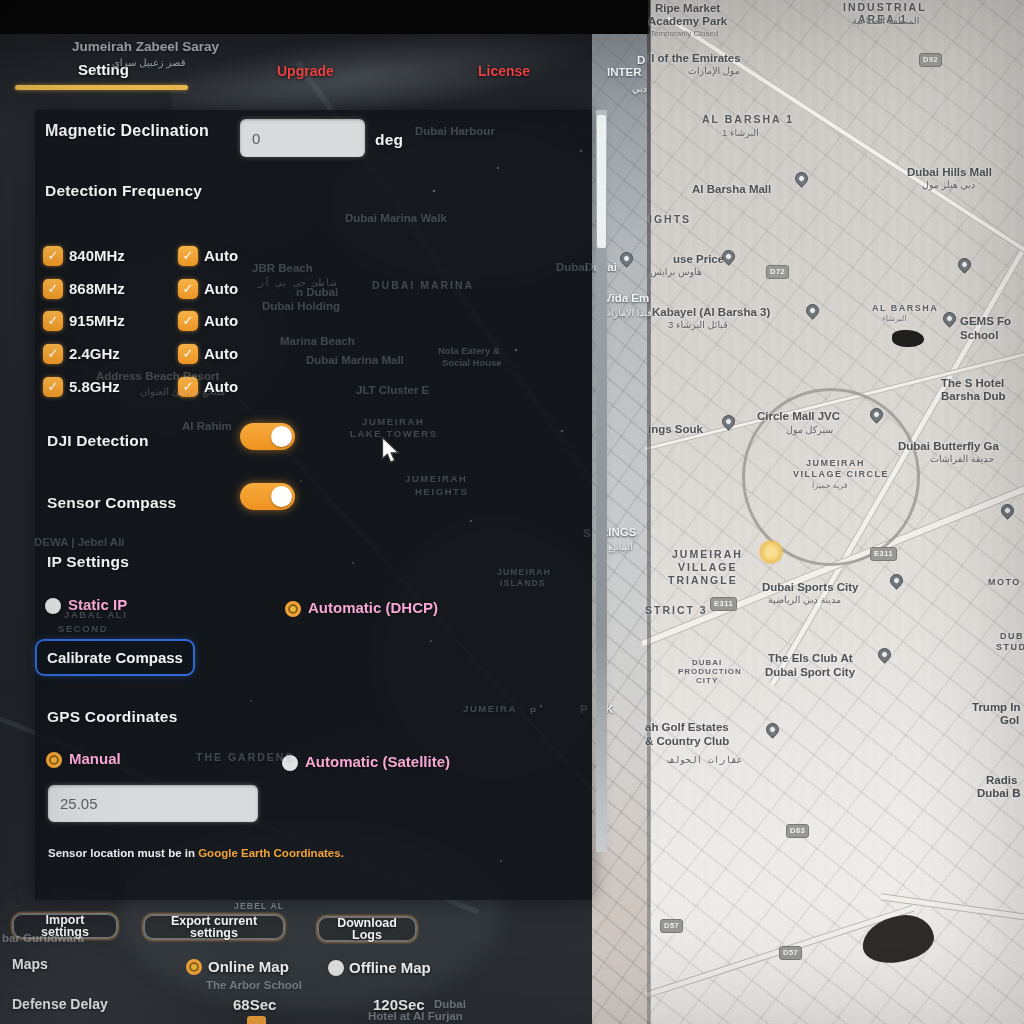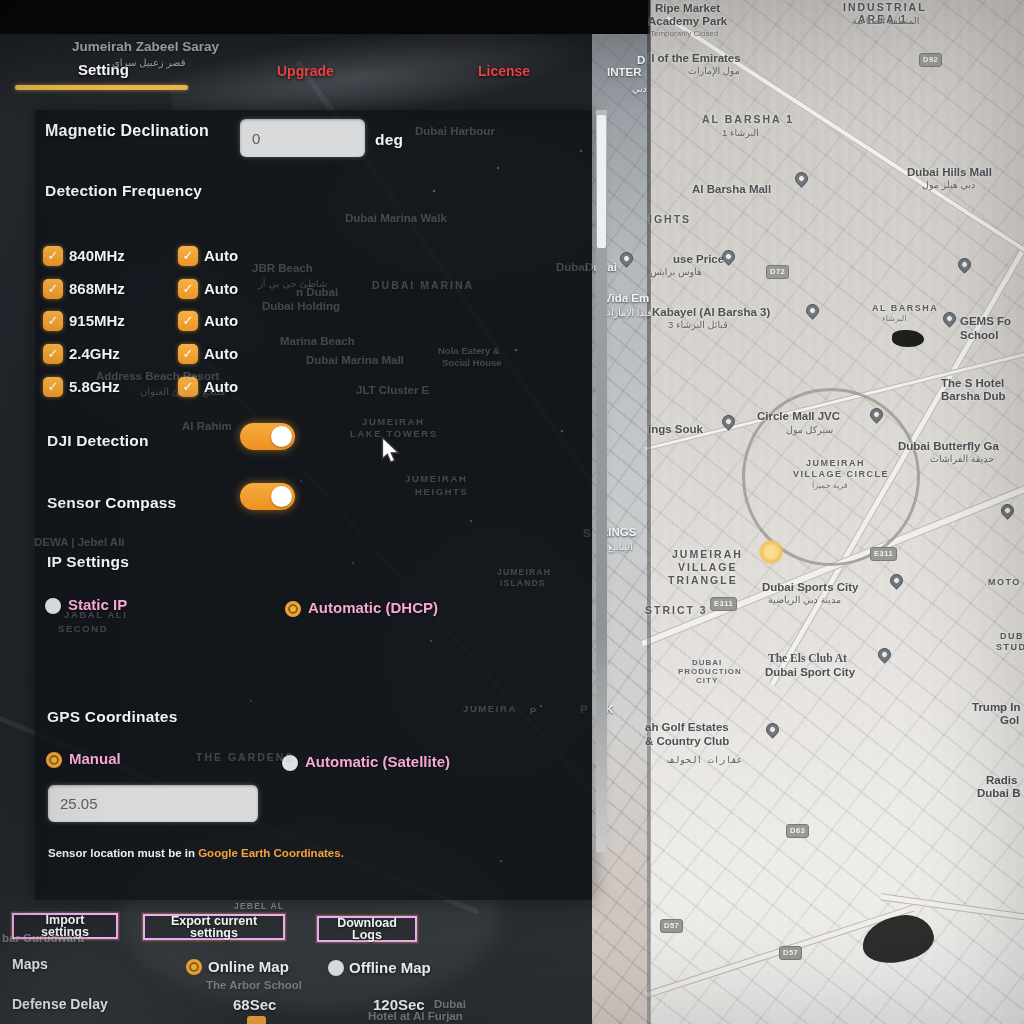--- a/index.html
+++ b/index.html
@@ -142,21 +142,21 @@
     text-shadow:0 1px 2px rgba(0,0,0,.5);white-space:nowrap;}
   .cal-btn{position:absolute;left:0px;top:529px;width:160px;height:37px;border:2px solid #2e6bd8;
     border-radius:9px;background:rgba(12,18,28,.35);color:#f2f3f4;cursor:pointer;
     font:700 15px/1 "Liberation Sans",sans-serif;display:flex;align-items:center;justify-content:center;
     box-shadow:0 0 6px rgba(46,107,216,.35);}
   .note{position:absolute;left:13px;top:737px;font:700 11.5px/1.2 "Liberation Sans",sans-serif;
     color:#eceff1;white-space:nowrap;}
   .note .hl{color:#f2a33c;}
 
   
-  .fbtn{position:absolute;z-index:5;border:2px solid #f0abfc;border-radius:0;color:#f3f4f5;cursor:pointer;
+  .fbtn{position:absolute;z-index:5;border:2px solid #737373;border-radius:10px;color:#f3f4f5;cursor:pointer;
     font:700 12.5px/1 "Liberation Sans",sans-serif;display:flex;align-items:center;justify-content:center;
     background:rgba(18,18,18,.25);box-shadow:0 0 0 1.5px rgba(216,145,58,.35);text-shadow:0 1px 2px rgba(0,0,0,.6);}
   .flabel{position:absolute;z-index:5;font:700 14px/1.1 "Liberation Sans",sans-serif;color:#e8e9ea;
     text-shadow:0 1px 3px rgba(0,0,0,.7);white-space:nowrap;}
   .fval{position:absolute;z-index:5;font:700 15px/1.1 "Liberation Sans",sans-serif;color:#f0f1f2;
     text-shadow:0 1px 3px rgba(0,0,0,.7);}
   .orange-sliver{position:absolute;left:247px;top:1016px;width:19px;height:8px;border-radius:3px 3px 0 0;
     background:#f2a33c;z-index:5;}
 
   
@@ -251,21 +251,21 @@
       <div class="rm-lbl caps" style="left: 672px; top: 549px;">JUMEIRAH</div>
       <div class="rm-lbl caps" style="left: 678px; top: 562px;">VILLAGE</div>
       <div class="rm-lbl caps" style="left: 668px; top: 575px;">TRIANGLE</div>
       <div class="rm-lbl" style="left: 762px; top: 581px;">Dubai Sports City</div>
       <div class="rm-lbl ar" style="left: 768px; top: 595px;">مدينة دبي الرياضية</div>
       <div class="rm-lbl caps-xs" style="left: 988px; top: 578px;">MOTO</div>
       <div class="rm-lbl caps" style="left: 645px; top: 605px;">STRICT 3</div>
       <div class="rm-lbl t3" style="left: 692px; top: 659px;">DUBAI</div>
       <div class="rm-lbl t3" style="left: 678px; top: 668px;">PRODUCTION</div>
       <div class="rm-lbl t3" style="left: 696px; top: 677px;">CITY</div>
-      <div class="rm-lbl" style="left: 768px; top: 652px; font-family: Liberation Serif, serif;">The Els Club At</div>
+      <div class="rm-lbl" style="left: 768px; top: 652px;">The Els Club At</div>
       <div class="rm-lbl" style="left: 765px; top: 666px;">Dubai Sport City</div>
       <div class="rm-lbl caps-xs" style="left: 1000px; top: 632px;">DUB</div>
       <div class="rm-lbl caps-xs" style="left: 996px; top: 643px;">STUDI</div>
       <div class="rm-lbl" style="left: 972px; top: 701px;">Trump In</div>
       <div class="rm-lbl" style="left: 1000px; top: 714px;">Gol</div>
       <div class="rm-lbl" style="left: 645px; top: 721px;">ah Golf Estates</div>
       <div class="rm-lbl" style="left: 645px; top: 735px;">&amp; Country Club</div>
       <div class="rm-lbl ar" style="left: 668px; top: 756px; font-family: Liberation Mono, monospace;">عقارات الجولف</div>
       <div class="rm-lbl" style="left: 986px; top: 774px;">Radis</div>
       <div class="rm-lbl" style="left: 977px; top: 787px;">Dubai B</div>
@@ -357,20 +357,21 @@
 
     <div class="ph" style="left:12px;top:384px;">Sensor Compass</div>
     <div class="toggle" style="left:205px;top:373px;"></div>
 
     <div class="ph" style="left:12px;top:443px;">IP Settings</div>
     <span class="radio unsel" style="left:10px;top:488px;"></span>
     <span class="rlbl" style="left:33px;top:487px;">Static IP</span>
     <span class="radio sel" style="left:250px;top:491px;"></span>
     <span class="rlbl" style="left:273px;top:490px;">Automatic (DHCP)</span>
 
+    <button class="cal-btn">Calibrate Compass</button>
 
     <div class="ph" style="left:12px;top:598px;">GPS Coordinates</div>
     <span class="radio sel" style="left:11px;top:642px;"></span>
     <span class="rlbl" style="left:34px;top:641px;">Manual</span>
     <span class="radio unsel" style="left:247px;top:645px;"></span>
     <span class="rlbl" style="left:270px;top:644px;">Automatic (Satellite)</span>
 
     <input class="tin" style="left: 13px; top: 675px; width: 210px; height: 37px;" readonly="" value="25.05">
 
     <div class="note">
@@ -395,21 +396,21 @@
   <div class="fval" style="left:233px;top:997px;">68Sec</div>
   <div class="fval" style="left:373px;top:997px;">120Sec</div>
   <div class="orange-sliver"></div>
 
   <div id="lm-labels">
       <div class="lm-lbl lg solid" style="left: 72px; top: 40px;">Jumeirah Zabeel Saray</div>
       <div class="lm-lbl ar solid" style="left: 112px; top: 57px;">قصر زعبيل سراي</div>
       <div class="lm-lbl ghost" style="left: 415px; top: 125px;">Dubai Harbour</div>
       <div class="lm-lbl ghost" style="left: 345px; top: 212px;">Dubai Marina Walk</div>
       <div class="lm-lbl ghost" style="left: 252px; top: 262px;">JBR Beach</div>
-      <div class="lm-lbl ar ghost" style="left: 258px; top: 278px;">شاطئ جي بي آر</div>
+      <div class="lm-lbl ar ghost" style="left: 258px; top: 278px; font-family: Liberation Mono, monospace;">شاطئ جي بي آر</div>
       <div class="lm-lbl caps ghost" style="left: 372px; top: 280px;">DUBAI MARINA</div>
       <div class="lm-lbl ghost" style="left: 556px; top: 261px;">Dubai</div>
       <div class="lm-lbl ghost" style="left: 296px; top: 286px;">n Dubai</div>
       <div class="lm-lbl ghost" style="left: 262px; top: 300px;">Dubai Holding</div>
       <div class="lm-lbl ghost" style="left: 280px; top: 335px;">Marina Beach</div>
       <div class="lm-lbl ghost" style="left: 306px; top: 354px;">Dubai Marina Mall</div>
       <div class="lm-lbl xs ghost" style="left: 438px; top: 346px;">Nola Eatery &amp;</div>
       <div class="lm-lbl xs ghost" style="left: 442px; top: 358px;">Social House</div>
       <div class="lm-lbl ghost" style="left: 96px; top: 370px;">Address Beach Resort</div>
       <div class="lm-lbl ar ghost" style="left: 140px; top: 386px;">منتجع شاطئ العنوان</div>

